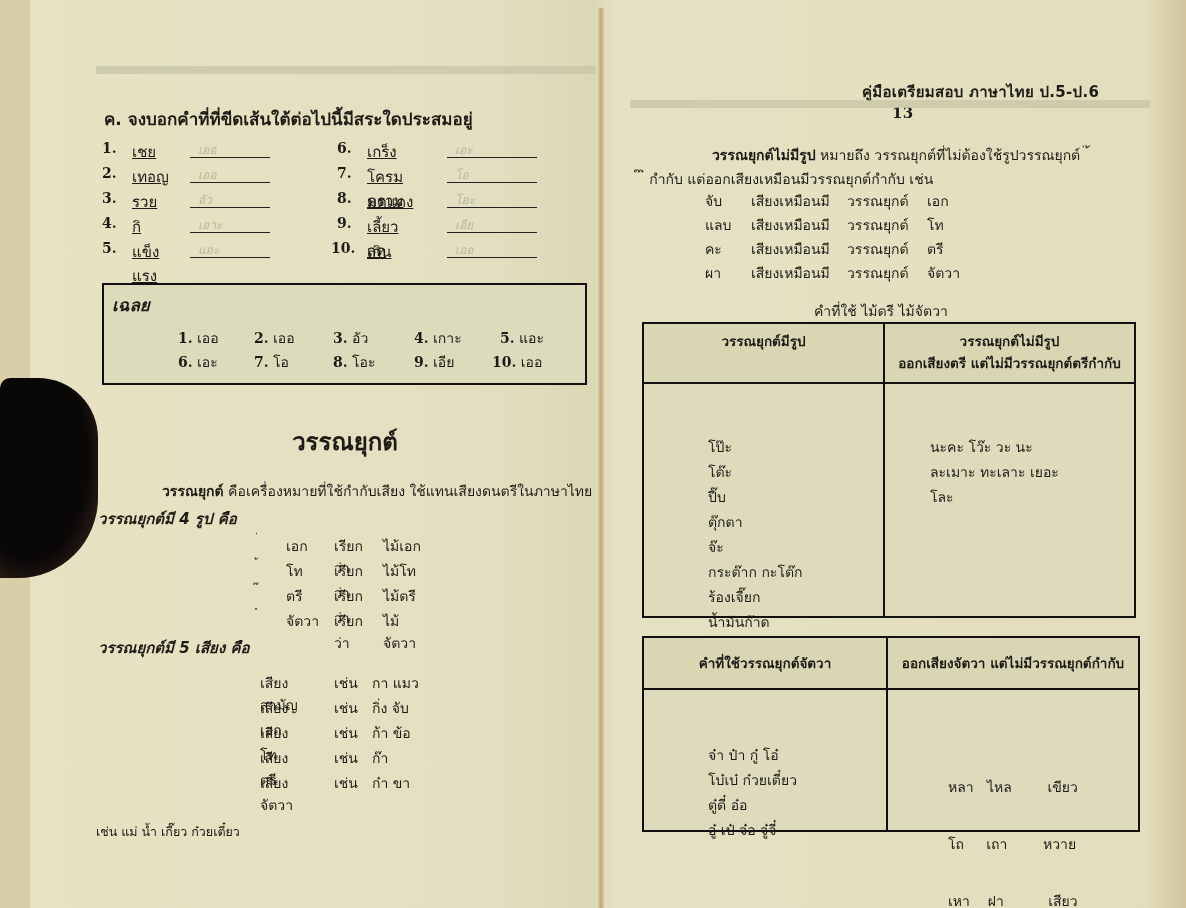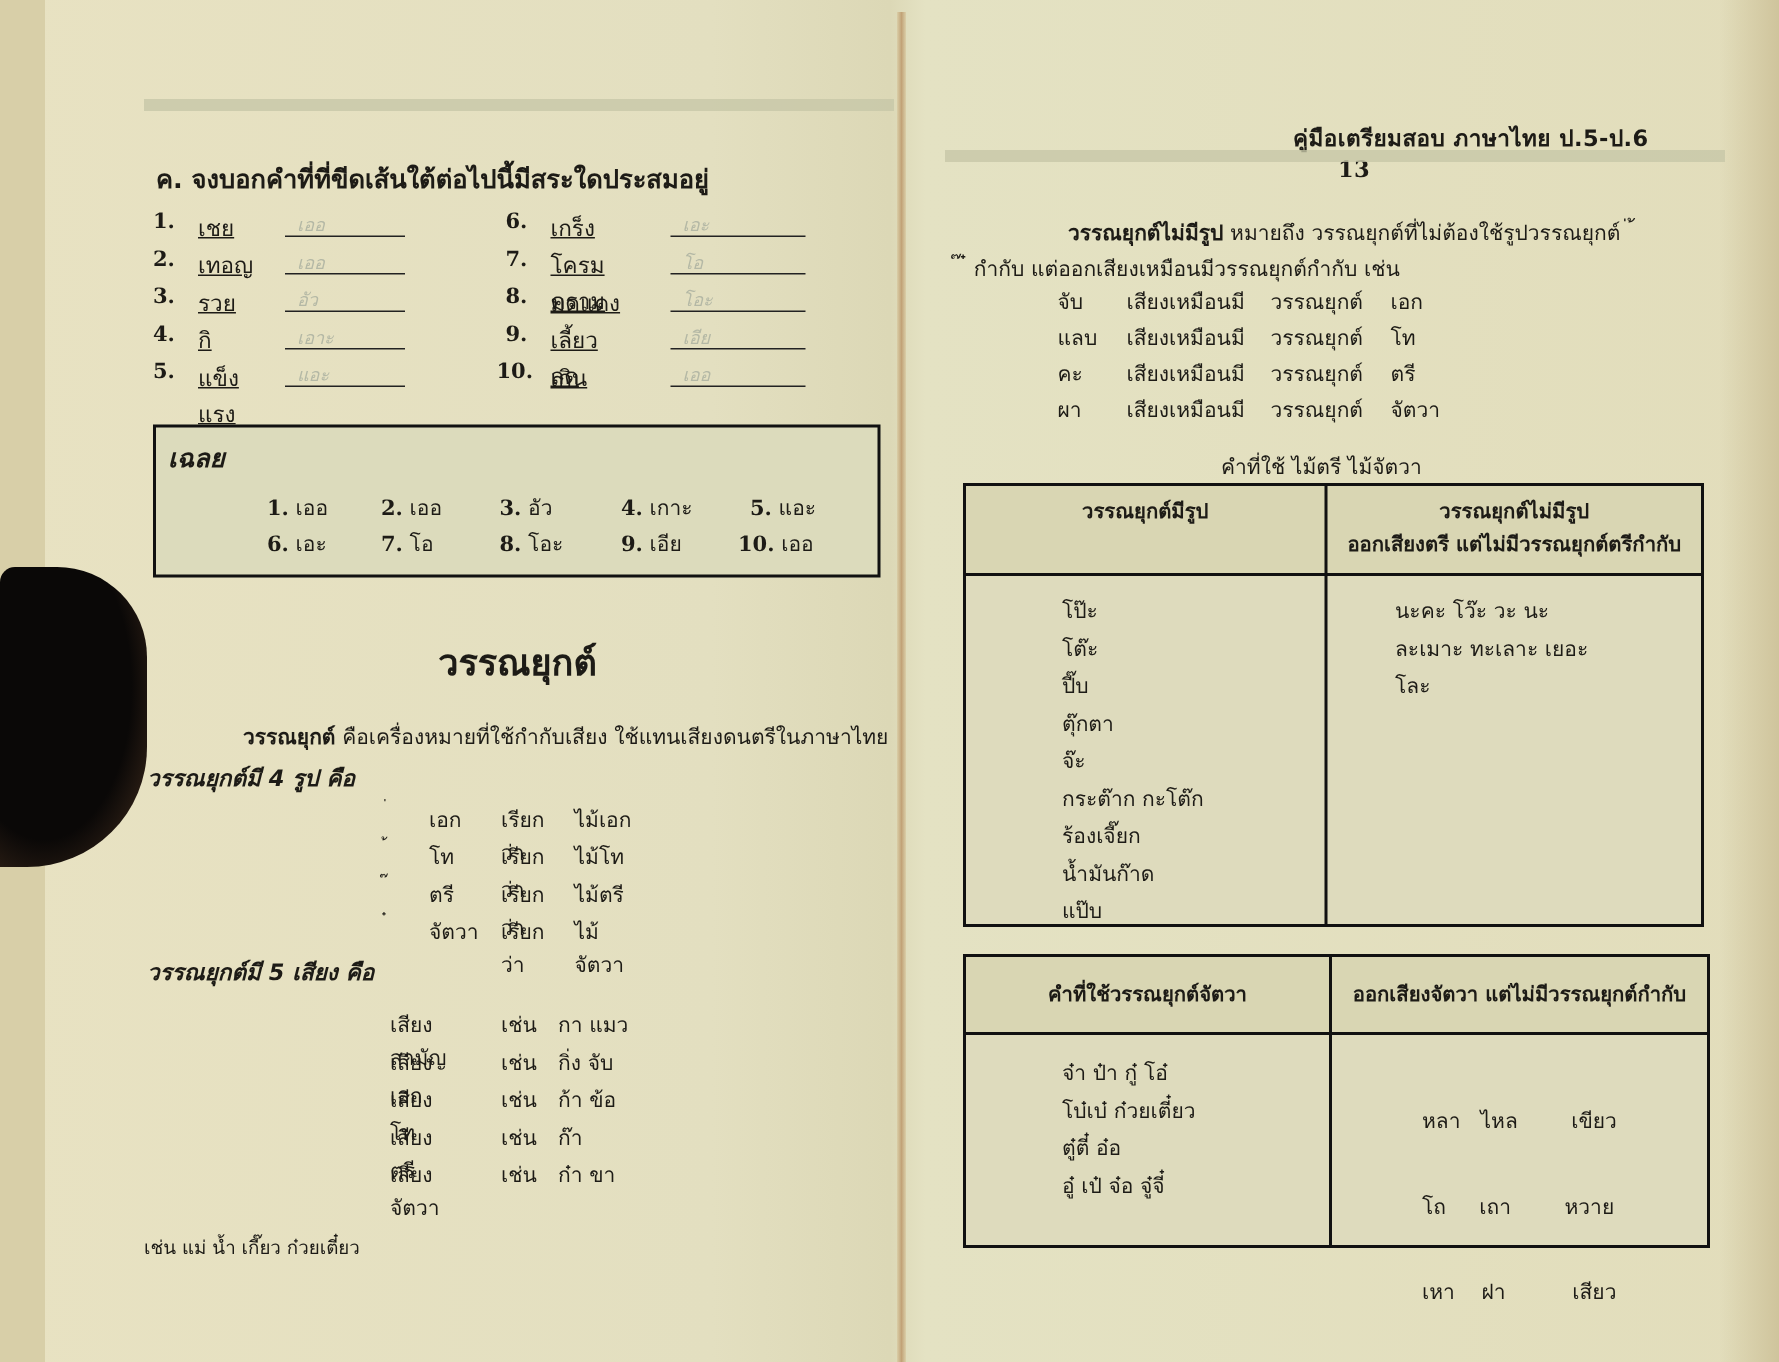--- a/index.html
+++ b/index.html
@@ -68,21 +68,21 @@
     .rp-para { position: absolute; font-size: 14px; white-space: nowrap; }
     .rp-para b { font-weight: bold; }
     .sim-table { position: absolute; left: 75px; top: 190px; font-size: 14px; }
     .sim-row { position: relative; height: 24px; }
     .sim-row span { position: absolute; white-space: nowrap; }
 
     .tbl { position: absolute; border: 2.5px solid #111; background: #dedbbd; }
     .tbl .hdr { position: absolute; left: 0; right: 0; top: 0; border-bottom: 2px solid #111; background: #d9d6b3; }
     .tbl .vline { position: absolute; top: 0; bottom: 0; width: 2px; background: #111; }
     .tbl .hcell { position: absolute; top: 0; text-align: center; font-weight: bold; font-size: 13.5px; line-height: 22px; }
-    .tbl .col { position: absolute; font-size: 14px; }
+    .tbl .col { position: absolute; font-size: 14px; margin-top: 40px; }
     .tbl .col div { height: 25px; white-space: nowrap; }
   </style>
 </head>
 <body>
 
 <div class="spread">
   <div class="edge-left"></div>
   <div class="gutter"></div>
   <div class="right-edge"></div>
 

